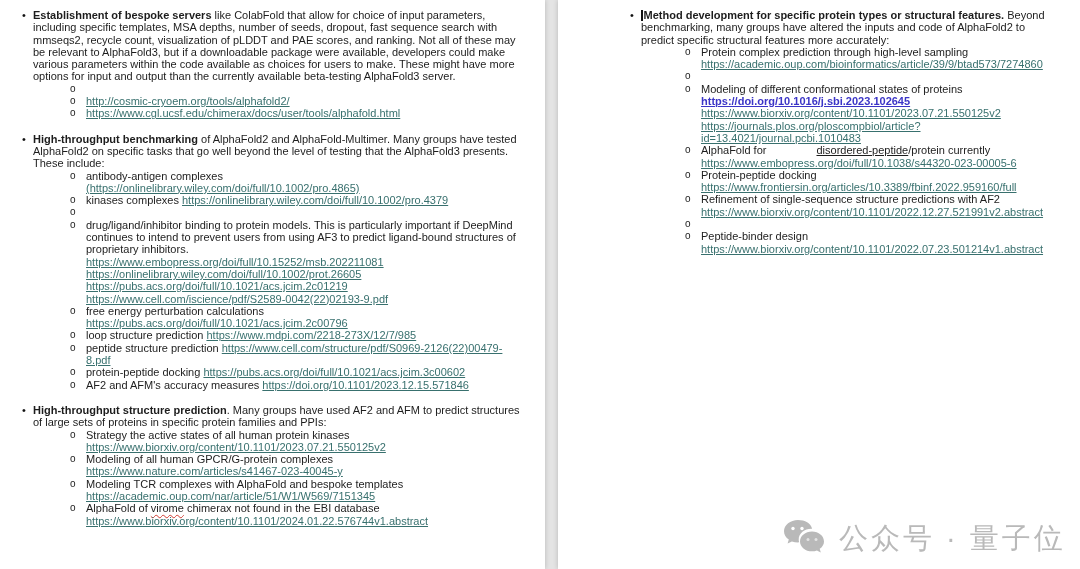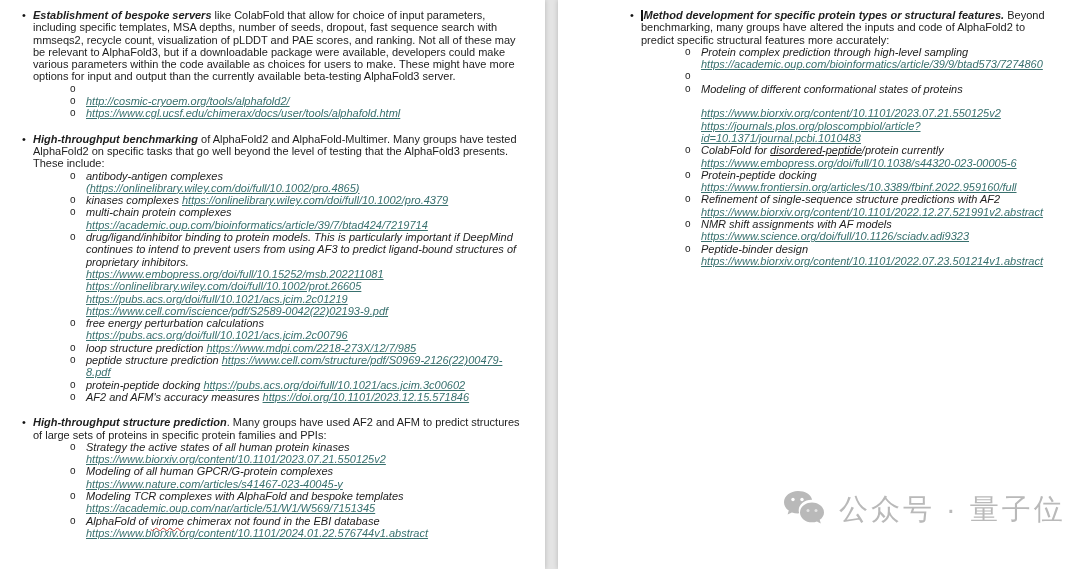--- a/index.html
+++ b/index.html
@@ -15,30 +15,30 @@
     box-sizing:border-box;overflow:hidden;
   }
   #page-left{left:0;width:545px;padding:9px 24px 0 22px;}
   #page-right{left:558px;width:522px;padding:9px 30px 0 72px;}
   .sec{display:flex;margin:0 0 13px 0;}
   .bmark{flex:0 0 11px;color:#111;}
   .scont{flex:1;min-width:0;}
   .sub{display:flex;}
   .omark{flex:0 0 16px;margin-left:37px;font-size:10px;color:#222;}
   #page-right .omark{margin-left:44px;}
-  .subc{flex:1;min-width:0;font-style:italic;}
-  .bold{font-weight:bold;font-style:italic;}
+  .subc{flex:1;min-width:0;}
+  .bold{font-weight:bold;}
   .text{}
-  .u{text-decoration:underline;}
+  .u{text-decoration:underline;margin-left:47px;}
   .sp{text-decoration:underline;text-decoration-style:wavy;text-decoration-color:#d03a2f;text-decoration-thickness:1px;text-underline-offset:2px;}
   .lnk{color:#38706e;text-decoration:underline;overflow-wrap:anywhere;cursor:pointer;}
   .lnk.blue{color:#3b35c7;font-weight:bold;}
   .cursor{display:inline-block;width:1.5px;height:11px;background:#111;vertical-align:-1.5px;margin-right:1px;}
   .watermark{
-    position:absolute;left:781px;top:489px;display:flex;align-items:center;
+    position:absolute;left:781px;top:518px;display:flex;align-items:center;
     color:#b9b9b9;
   }
   .wm-text{font-size:29px;letter-spacing:3px;line-height:40px;white-space:nowrap;}
   .wm-icon{margin-right:12px;flex:0 0 auto;}
 </style>
 </head>
 <body>
 
 <div class="page" id="page-left">
     <div class="sec">
@@ -56,21 +56,20 @@
     <div class="sec">
       <span class="bmark">•</span>
       <div class="scont"><span class="bold">High-throughput benchmarking</span><span class="text"> of AlphaFold2 and AlphaFold-Multimer. Many groups have tested AlphaFold2 on specific tasks that go well beyond the level of testing that the AlphaFold3 presents. These include:</span><div class="sub">
           <span class="omark">o</span>
           <div class="subc"><span class="text">antibody-antigen complexes</span><br><a class="lnk">(https://onlinelibrary.wiley.com/doi/full/10.1002/pro.4865)</a></div>
         </div><div class="sub">
           <span class="omark">o</span>
           <div class="subc"><span class="text">kinases complexes </span><a class="lnk">https://onlinelibrary.wiley.com/doi/full/10.1002/pro.4379</a></div>
         </div><div class="sub">
           <span class="omark">o</span>
-          <div class="subc"><span class="text">multi-chain protein complexes</span><br><a class="lnk">https://academic.oup.com/bioinformatics/article/39/7/btad424/7219714</a></div>
         </div><div class="sub">
           <span class="omark">o</span>
           <div class="subc"><span class="text">drug/ligand/inhibitor binding to protein models. This is particularly important if DeepMind continues to intend to prevent users from using AF3 to predict ligand-bound structures of proprietary inhibitors.</span><br><a class="lnk">https://www.embopress.org/doi/full/10.15252/msb.202211081</a><br><a class="lnk">https://onlinelibrary.wiley.com/doi/full/10.1002/prot.26605</a><br><a class="lnk">https://pubs.acs.org/doi/full/10.1021/acs.jcim.2c01219</a><br><a class="lnk">https://www.cell.com/iscience/pdf/S2589-0042(22)02193-9.pdf</a></div>
         </div><div class="sub">
           <span class="omark">o</span>
           <div class="subc"><span class="text">free energy perturbation calculations</span><br><a class="lnk">https://pubs.acs.org/doi/full/10.1021/acs.jcim.2c00796</a></div>
         </div><div class="sub">
           <span class="omark">o</span>
           <div class="subc"><span class="text">loop structure prediction </span><a class="lnk">https://www.mdpi.com/2218-273X/12/7/985</a></div>
         </div><div class="sub">
@@ -104,33 +103,32 @@
 <div class="page" id="page-right">
     <div class="sec">
       <span class="bmark">•</span>
       <div class="scont"><span class="cursor"></span><span class="bold">Method development for specific protein types or structural features.</span><span class="text">  Beyond benchmarking, many groups have altered the inputs and code of AlphaFold2 to predict specific structural features more accurately:</span><div class="sub">
           <span class="omark">o</span>
           <div class="subc"><span class="text">Protein complex prediction through high-level sampling</span><br><a class="lnk">https://academic.oup.com/bioinformatics/article/39/9/btad573/7274860</a></div>
         </div><div class="sub">
           <span class="omark">o</span>
         </div><div class="sub">
           <span class="omark">o</span>
-          <div class="subc"><span class="text">Modeling of different conformational states of proteins</span><br><br><a class="lnk">https://www.biorxiv.org/content/10.1101/2023.07.21.550125v2</a><br><a class="lnk">https://journals.plos.org/ploscompbiol/article?id=10.1371/journal.pcbi.1010483</a></div>
+          <div class="subc"><span class="text">Modeling of different conformational states of proteins</span><br><a class="lnk blue">https://doi.org/10.1016/j.sbi.2023.102645</a><br><a class="lnk">https://www.biorxiv.org/content/10.1101/2023.07.21.550125v2</a><br><a class="lnk">https://journals.plos.org/ploscompbiol/article?id=13.4021/journal.pcbi.1010483</a></div>
         </div><div class="sub">
           <span class="omark">o</span>
-          <div class="subc"><span class="text">ColabFold for </span><span class="u">disordered-peptide</span><span class="text">/protein currently</span><br><a class="lnk">https://www.embopress.org/doi/full/10.1038/s44320-023-00005-6</a></div>
+          <div class="subc"><span class="text">AlphaFold for </span><span class="u">disordered-peptide</span><span class="text">/protein currently</span><br><a class="lnk">https://www.embopress.org/doi/full/10.1038/s44320-023-00005-6</a></div>
         </div><div class="sub">
           <span class="omark">o</span>
           <div class="subc"><span class="text">Protein-peptide docking</span><br><a class="lnk">https://www.frontiersin.org/articles/10.3389/fbinf.2022.959160/full</a></div>
         </div><div class="sub">
           <span class="omark">o</span>
           <div class="subc"><span class="text">Refinement of single-sequence structure predictions with AF2</span><br><a class="lnk">https://www.biorxiv.org/content/10.1101/2022.12.27.521991v2.abstract</a></div>
         </div><div class="sub">
           <span class="omark">o</span>
-          <div class="subc"><span class="text">NMR shift assignments with AF models</span><br><a class="lnk">https://www.science.org/doi/full/10.1126/sciadv.adi9323</a></div>
         </div><div class="sub">
           <span class="omark">o</span>
           <div class="subc"><span class="text">Peptide-binder design</span><br><a class="lnk">https://www.biorxiv.org/content/10.1101/2022.07.23.501214v1.abstract</a></div>
         </div></div>
     </div>
   </div>
 
 <div class="watermark">
   <svg class="wm-icon" width="46" height="40" viewBox="0 0 46 40">
     <g fill="#b9b9b9">

